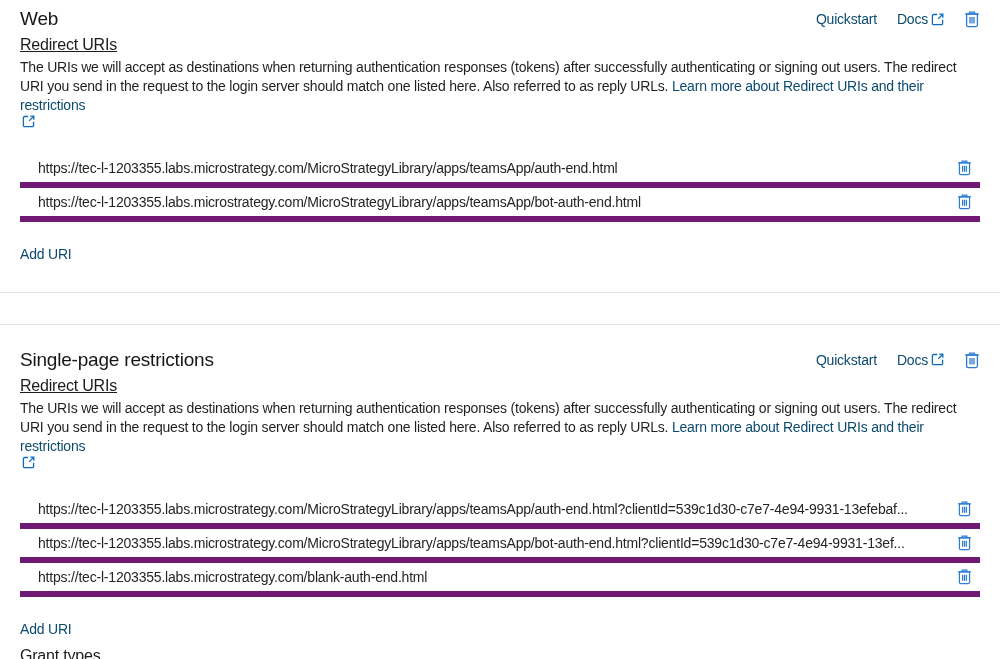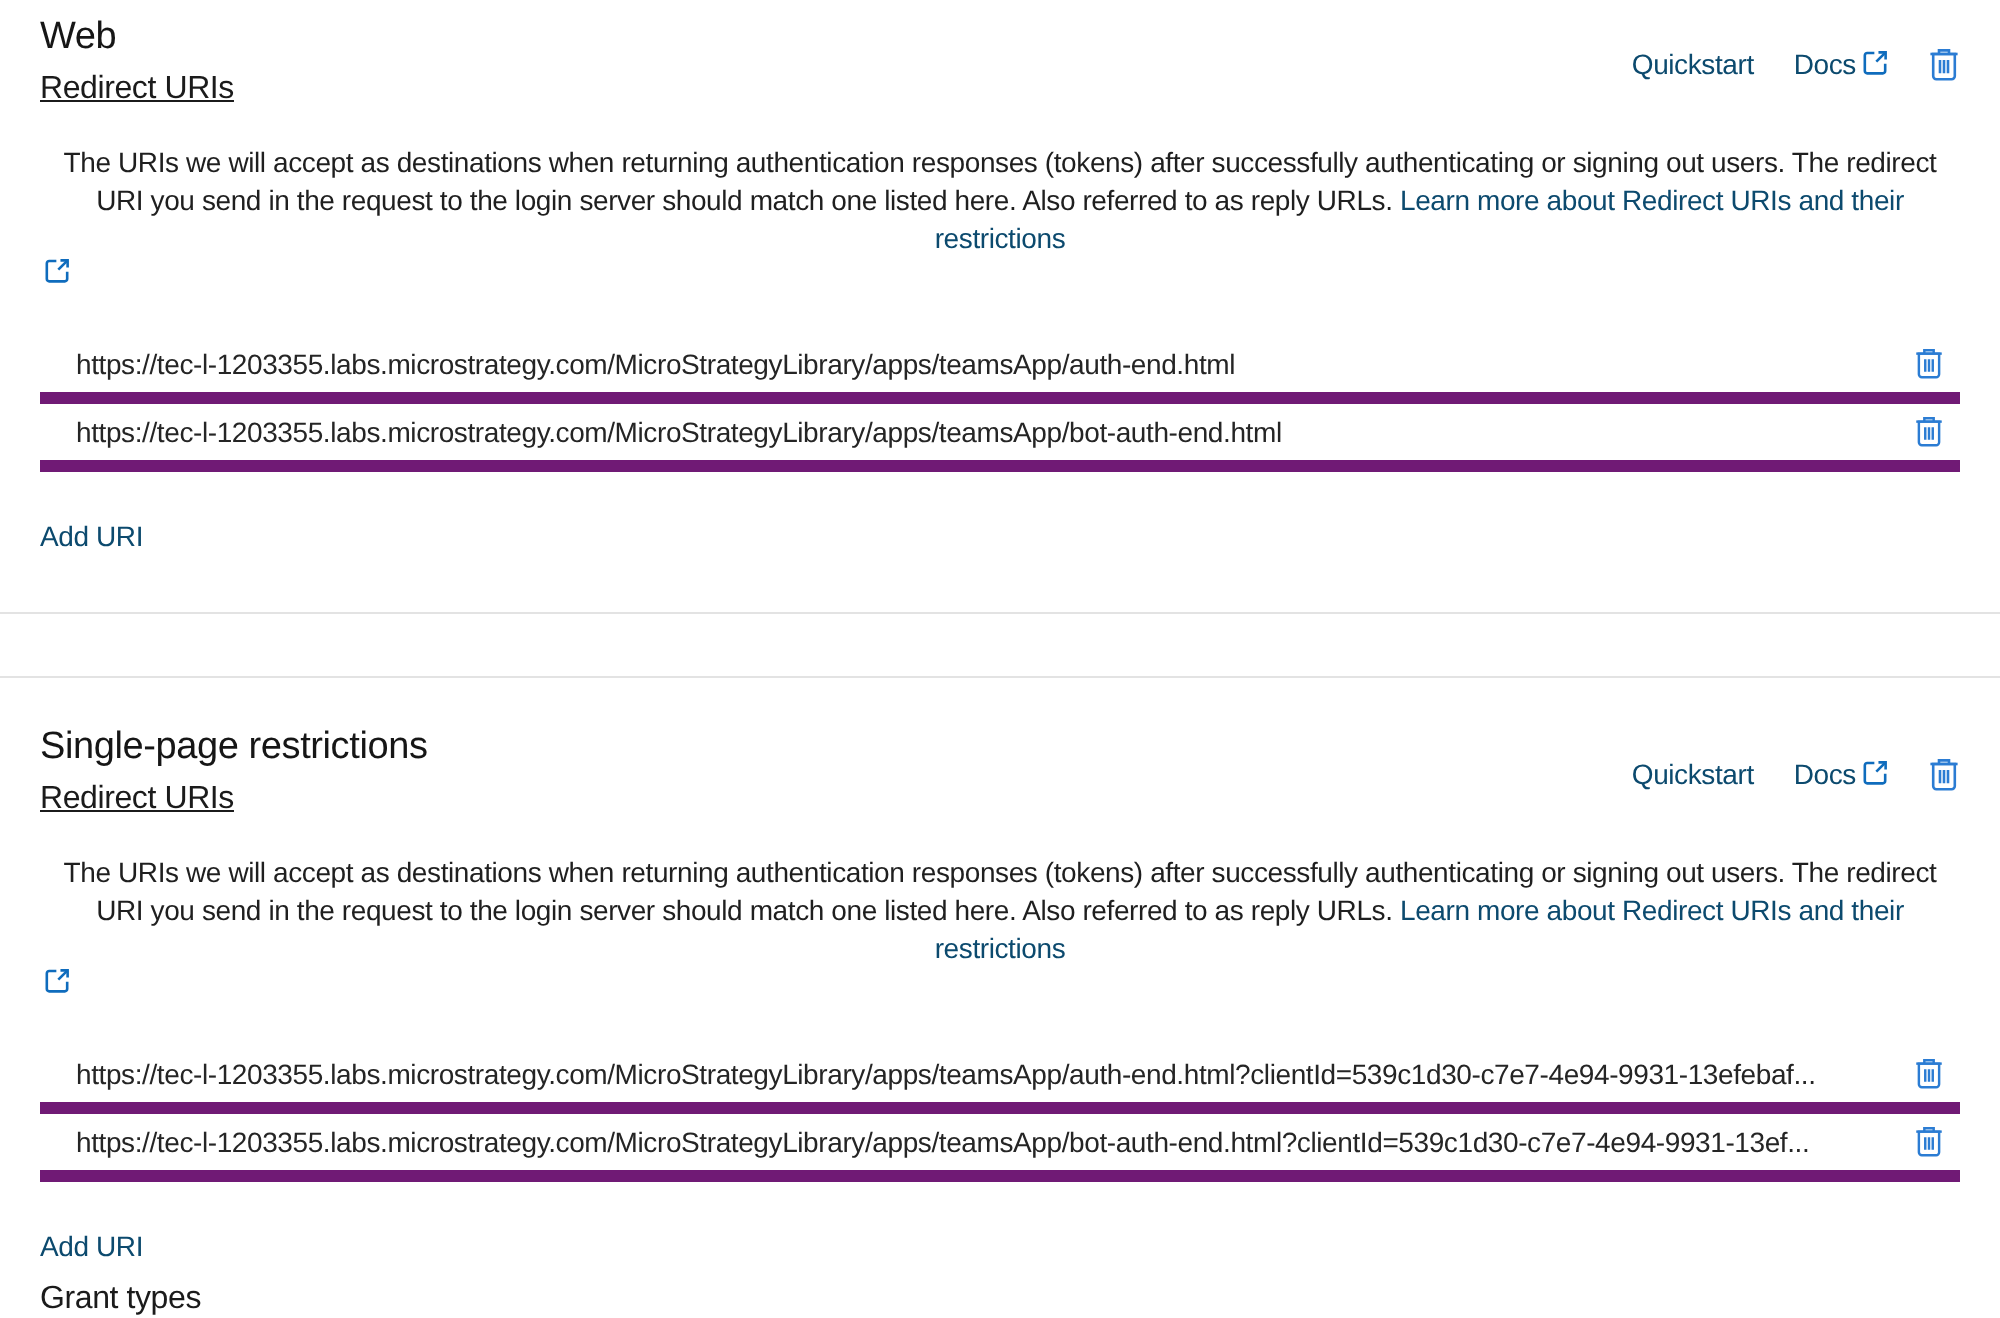--- a/index.html
+++ b/index.html
@@ -7,30 +7,30 @@
   body {
     font-family:"Liberation Sans", sans-serif;
     color:#1f1f1f;
     font-size:14px;
     letter-spacing:-0.2px;
   }
   .card { padding:8px 20px 30px 20px; }
   .card.first { border-bottom:1px solid #e3e3e3; }
   .card.second { border-top:1px solid #e3e3e3; margin-top:31px; padding-top:24px; }
 
-  .section-header { display:flex; justify-content:space-between; align-items:center;gap:37px; }
+  .section-header { display:flex; justify-content:space-between; align-items:flex-start;gap:37px; }
   .section-title { font-size:19px; font-weight:400; color:#161616; line-height:1.2; }
   .section-subtitle { font-size:16px; font-weight:400; color:#1b1b1b; margin-top:5px;text-decoration:underline; }
 
   .header-actions { display:flex; align-items:center; gap:20px; padding-top:2px; }
   a.link, .add-uri { color:#0c4a6e; text-decoration:none; cursor:pointer; font-size:14px; }
   .docs-link { display:inline-flex; align-items:center; gap:3px; }
   .icon-btn { background:none; border:none; cursor:pointer; padding:0; display:inline-flex; align-items:center; }
 
-  .description { margin-top:18px; line-height:1.36; color:#1f1f1f; max-width:976px;text-align:center; }
+  .description { margin-top:4px; line-height:1.36; color:#1f1f1f; max-width:976px; }
   .description .ext-icon { margin-left:2px; vertical-align:-1px; }
 
   .uri-list { margin-top:26px; }
   .uri-row {
     display:flex; align-items:center; height:34px;
     border-bottom:6px solid #701a75;
     padding:0 8px 0 18px;
   }
   .uri-text {
     flex:1; min-width:0; white-space:nowrap; overflow:hidden; text-overflow:ellipsis;
@@ -156,20 +156,31 @@
       <span class="uri-text">https://tec-l-1203355.labs.microstrategy.com/MicroStrategyLibrary/apps/teamsApp/bot-auth-end.html?clientId=539c1d30-c7e7-4e94-9931-13ef...</span>
       <button class="icon-btn">
         <svg width="15" height="17" viewBox="0 0 16 18" fill="none" stroke="#2b7cd3" stroke-width="1.3">
             <path d="M5.5 3.6 V2.2 H10.5 V3.6"></path>
             <path d="M1.2 4 H14.8"></path>
             <path d="M2.6 4 H13.4 V15 a1.6 1.6 0 0 1 -1.6 1.6 H4.2 A1.6 1.6 0 0 1 2.6 15 Z"></path>
             <path d="M6 7 V13.6 M8 7 V13.6 M10 7 V13.6"></path>
           </svg>
       </button>
     </div>
+    <div class="uri-row">
+      <span class="uri-text">https://tec-l-1203355.labs.microstrategy.com/blank-auth-end.html</span>
+      <button class="icon-btn">
+        <svg width="15" height="17" viewBox="0 0 16 18" fill="none" stroke="#2b7cd3" stroke-width="1.3">
+            <path d="M5.5 3.6 V2.2 H10.5 V3.6"></path>
+            <path d="M1.2 4 H14.8"></path>
+            <path d="M2.6 4 H13.4 V15 a1.6 1.6 0 0 1 -1.6 1.6 H4.2 A1.6 1.6 0 0 1 2.6 15 Z"></path>
+            <path d="M6 7 V13.6 M8 7 V13.6 M10 7 V13.6"></path>
+          </svg>
+      </button>
+    </div>
   </div>
 
   <a class="add-uri">Add URI</a>
 
   <div class="grant-title">Grant types</div>
 
   
 </div>
 
 </body></html>

